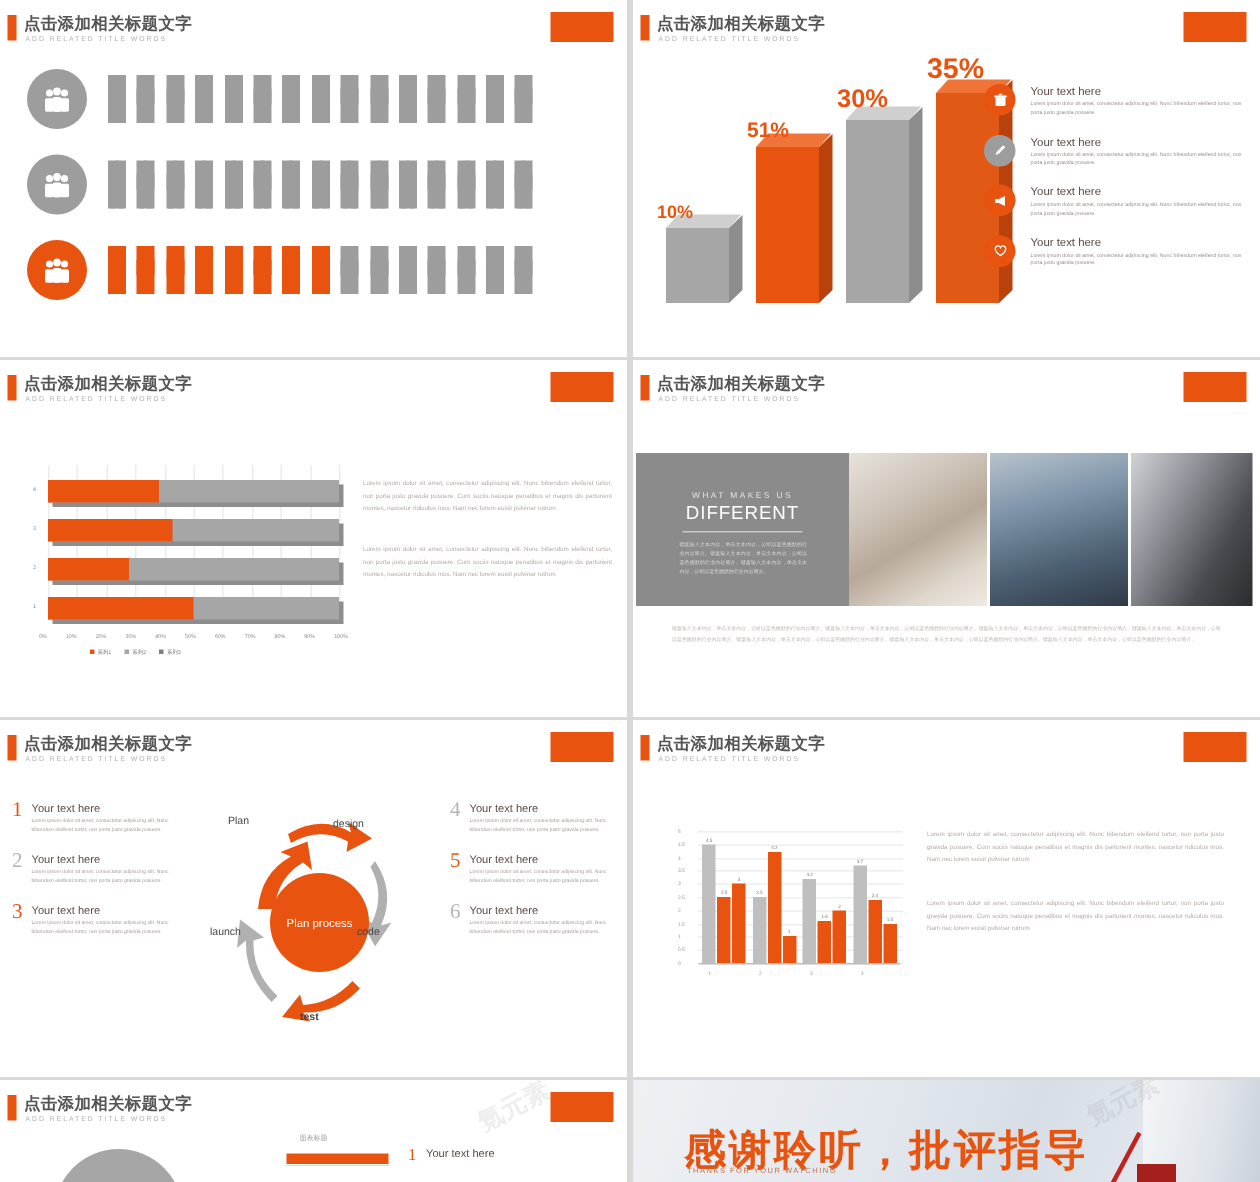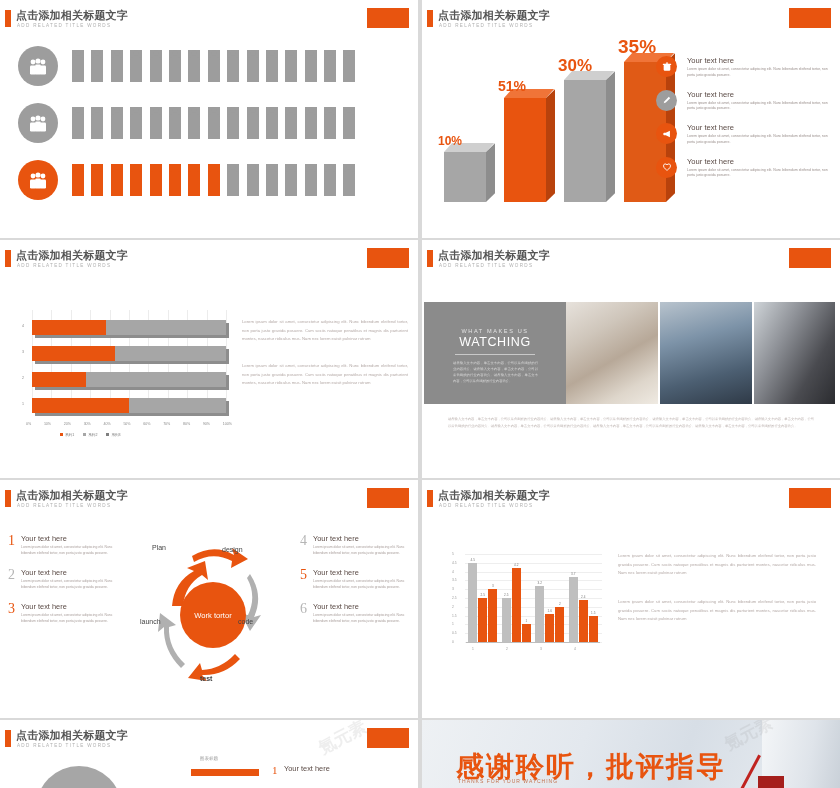--- a/index.html
+++ b/index.html
@@ -591,21 +591,21 @@
 
   <div class="slide">
     <div class="hdr">
       <div class="bar"></div>
       <div class="t">点击添加相关标题文字</div>
       <div class="s">ADD RELATED TITLE WORDS</div>
       <div class="blk"></div>
     </div>
     <div class="diffpanel">
       <div class="k">WHAT MAKES US</div>
-      <div class="b">WATCHING</div>
+      <div class="b">DIFFERENT</div>
       <div class="rule"></div>
       <div class="p">键盘输入文本内容，单击文本内容，公司以蓝色幽默的行业内容简介。键盘输入文本内容，单击文本内容，公司以蓝色幽默的行业内容简介。键盘输入文本内容，单击文本内容，公司以蓝色幽默的行业内容简介。</div>
     </div>
     <div class="photos">
       <div class="ph ph1"></div>
       <div class="ph ph2"></div>
       <div class="ph ph3"></div>
     </div>
     <div class="fullp">键盘输入文本内容，单击文本内容，公司以蓝色幽默的行业内容简介。键盘输入文本内容，单击文本内容，公司以蓝色幽默的行业内容简介。键盘输入文本内容，单击文本内容，公司以蓝色幽默的行业内容简介。键盘输入文本内容，单击文本内容，公司以蓝色幽默的行业内容简介。键盘输入文本内容，单击文本内容，公司以蓝色幽默的行业内容简介。键盘输入文本内容，单击文本内容，公司以蓝色幽默的行业内容简介。键盘输入文本内容，单击文本内容，公司以蓝色幽默的行业内容简介。</div>
   </div>
@@ -664,21 +664,21 @@
         </div>
       </div>
     <div class="wheel">
       <svg width="130" height="175" viewBox="0 0 130 175">
         <path d="M46 24 q22 -13 42 -1 l-2 -7 l16 11 l-17 9 l1 -7 q-19 -10 -38 1 z" fill="#e8540f"></path>
         <path d="M104 42 q14 21 4 43 l7 -2 l-11 16 l-9 -17 l7 1 q9 -19 -1 -37 z" fill="#b0b0b0"></path>
         <path d="M94 127 q-16 17 -38 16 l5 6 l-19 -3 l12 -15 l2 7 q19 -1 33 -16 z" fill="#e8540f"></path>
         <path d="M35 136 q-18 -18 -17 -41 l-6 5 l2 -19 l16 12 l-7 2 q-1 21 16 37 z" fill="#b0b0b0"></path>
         <path d="M26 74 q2 -24 22 -35 l-7 -3 l18 -7 l3 19 l-6 -5 q-17 10 -19 31 z" fill="#e8540f"></path>
       </svg>
-      <div class="hub">Work tortor</div>
+      <div class="hub">Plan process</div>
       <div class="wl" id="wl0" style="left:6px;top:12px;">Plan</div>
       <div class="wl" id="wl1" style="left:76px;top:14px;">design</div>
       <div class="wl" id="wl2" style="left:92px;top:86px;">code</div>
       <div class="wl" id="wl3" style="left:54px;top:143px;font-weight:bold;">test</div>
       <div class="wl" id="wl4" style="left:-6px;top:86px;">launch</div>
     </div>
   </div>
 
   <div class="slide">
     <div class="hdr">

